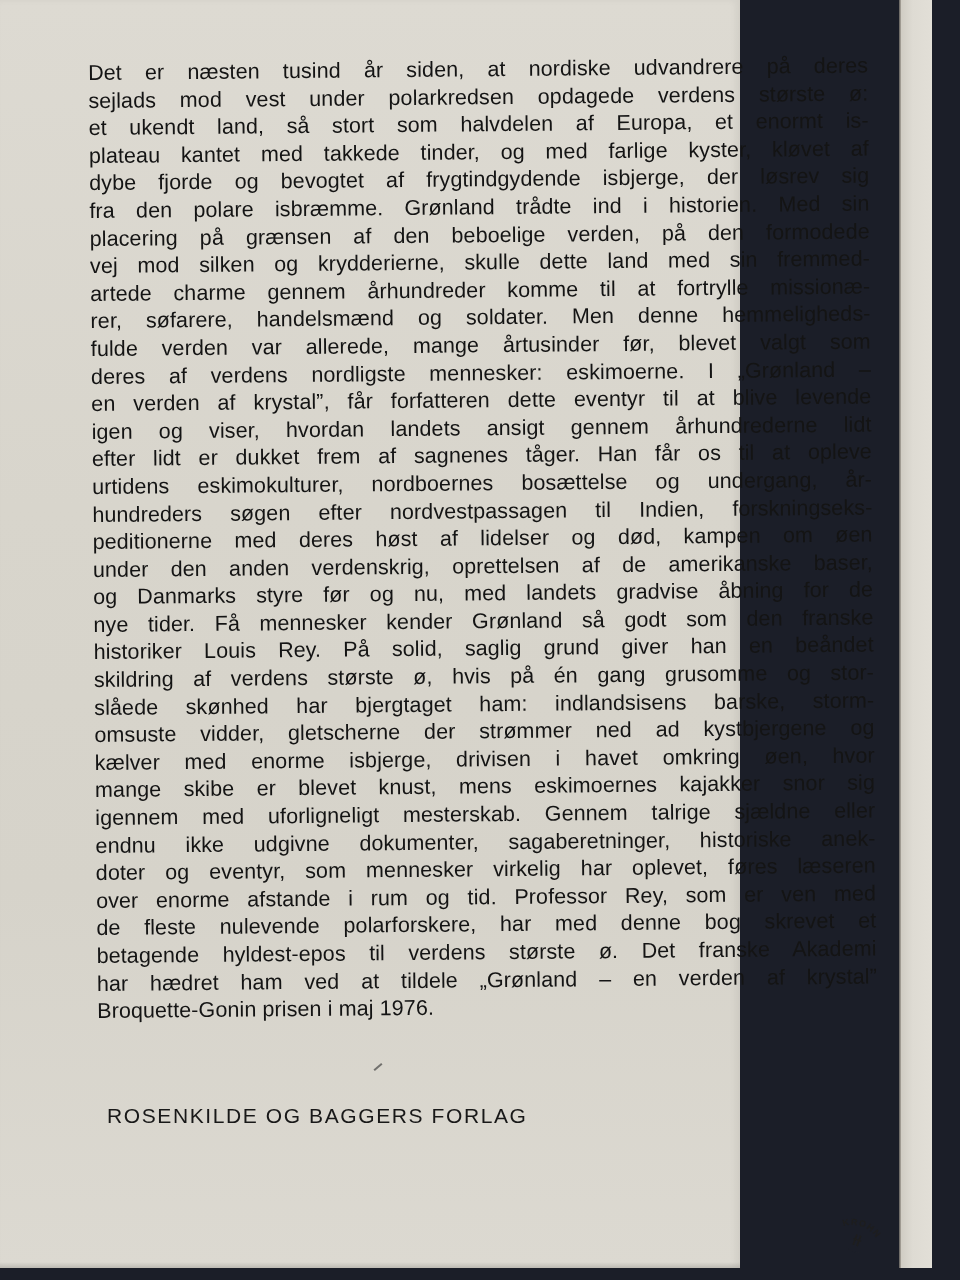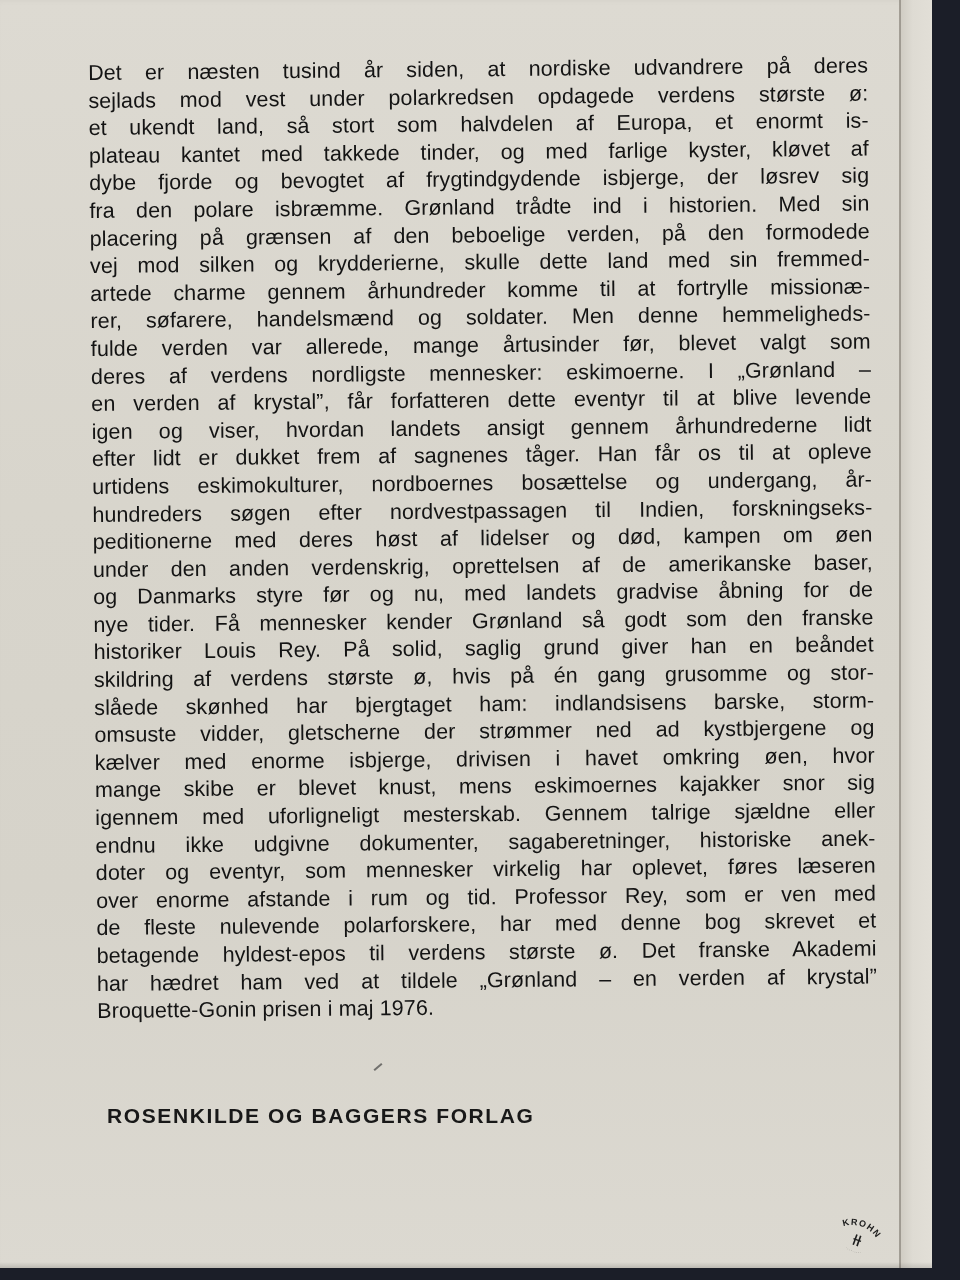--- a/index.html
+++ b/index.html
@@ -13,21 +13,21 @@
     .scene {
       position: relative;
       width: 960px;
       height: 1280px;
       background: #1b1e28;
     }
     .page {
       position: absolute;
       left: 0;
       top: 0;
-      width: 932px;
+      width: 740px;
       height: 1268px;
       background: linear-gradient(180deg, #dddad2 0%, #d8d5cc 40%, #d6d3ca 70%, #dcd9d1 100%);
       box-shadow: inset -4px 0 6px rgba(0,0,0,0.05);
     }
     .page::after {
       content: "";
       position: absolute;
       left: 0; right: 0; bottom: 0;
       height: 6px;
       background: linear-gradient(180deg, rgba(0,0,0,0) 0%, rgba(0,0,0,0.12) 100%);
@@ -72,21 +72,20 @@
       text-align-last: left;
     }
     .publisher {
       position: absolute;
       left: 107px;
       top: 1104px;
       font-family: "Liberation Sans", sans-serif;
       font-size: 21px;
       letter-spacing: 1.6px;
       color: #181818;
-      font-weight: bold;
     }
     .pen-mark {
       position: absolute;
       left: 373px;
       top: 1066px;
       width: 10px;
       height: 2px;
       background: #444;
       transform: rotate(-40deg);
       opacity: 0.7;

